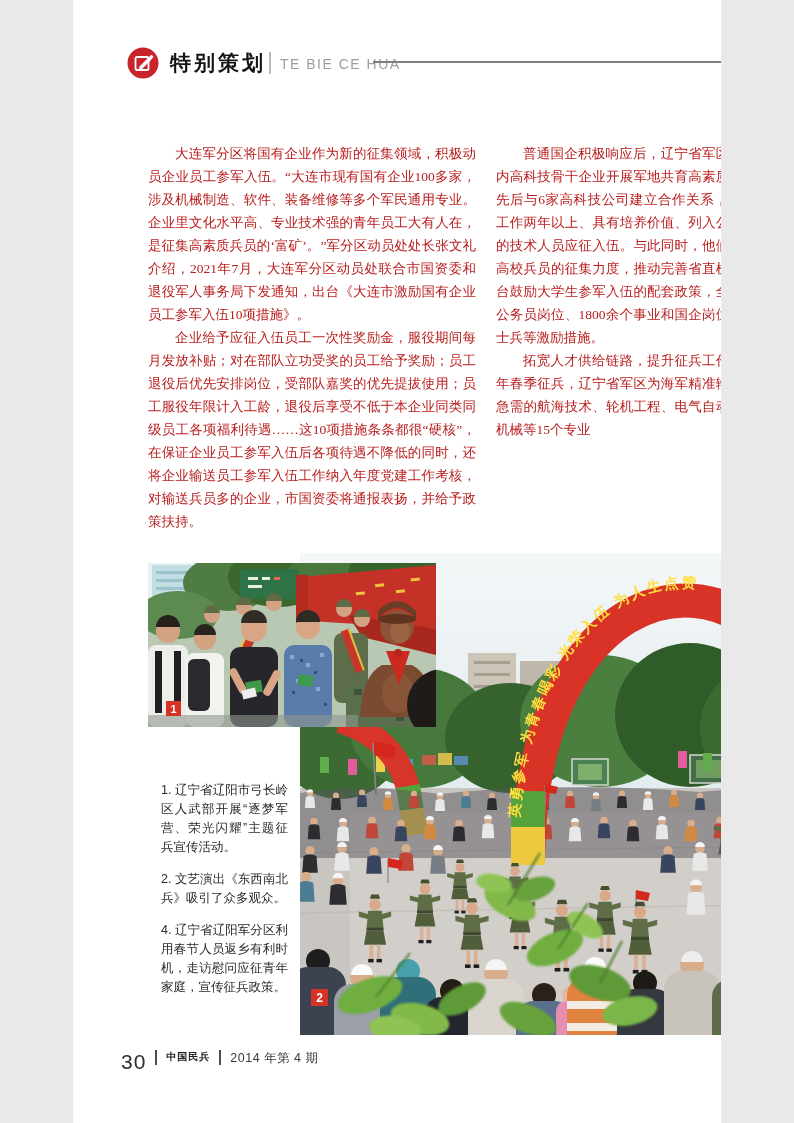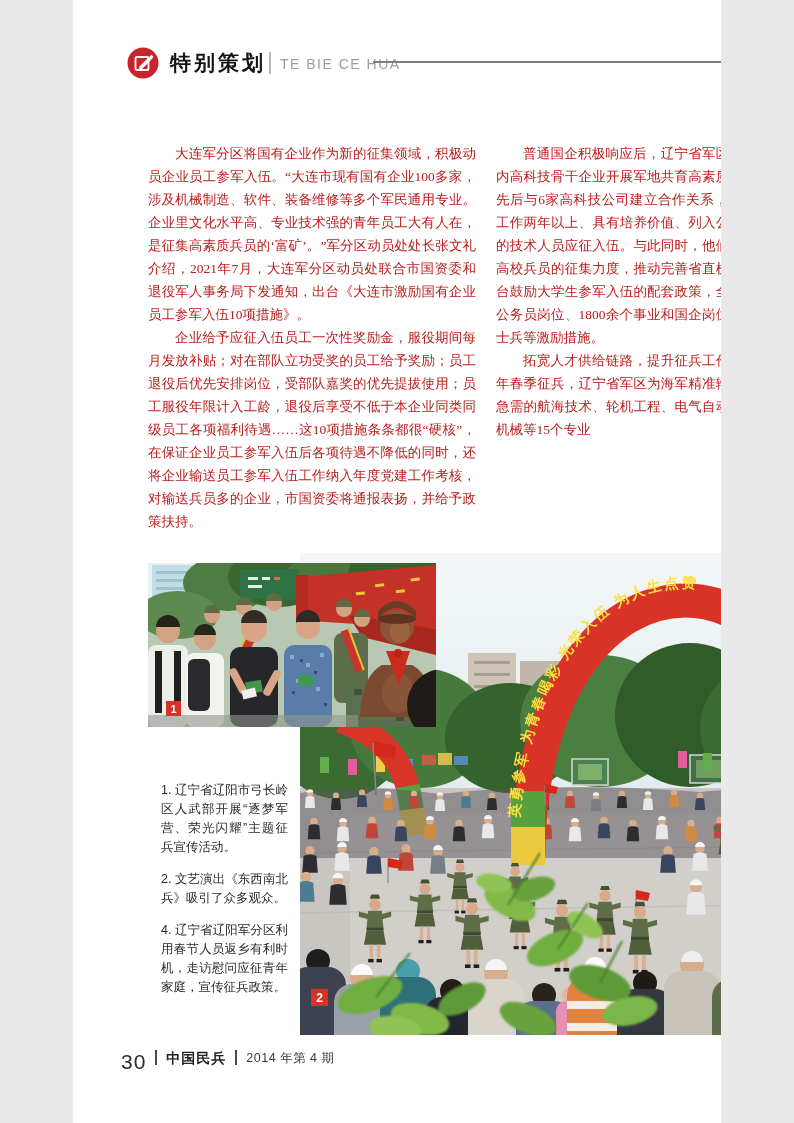--- a/index.html
+++ b/index.html
@@ -49,21 +49,21 @@
     text-align:justify;word-break:break-all;
   }
   .captions p{margin:13px;}
   
   .footer{
     position:absolute;left:48px;top:1050px;height:28px;
     display:flex;color:#333333;
   }
   .footer .pageno{font-size:21px;color:#2e2e2e;letter-spacing:1px;}
   .footer .bar{width:2px;height:15px;background:#4c4c4c;margin:0 9px;}
-  .footer .mag{font-size:14px;font-weight:bold;color:#222222;letter-spacing:1px;}
+  .footer .mag{font-size:10px;font-weight:bold;color:#222222;letter-spacing:1px;}
   .footer .issue{font-size:12.5px;color:#3a3a3a;letter-spacing:0.5px;}
 </style>
 </head>
 <body>
 
 <div class="page">
 
   <div class="hdr-icon">
     <svg width="32" height="32" viewBox="0 0 32 32">
       <circle cx="16" cy="16" r="15.5" fill="#c9242b"></circle>

